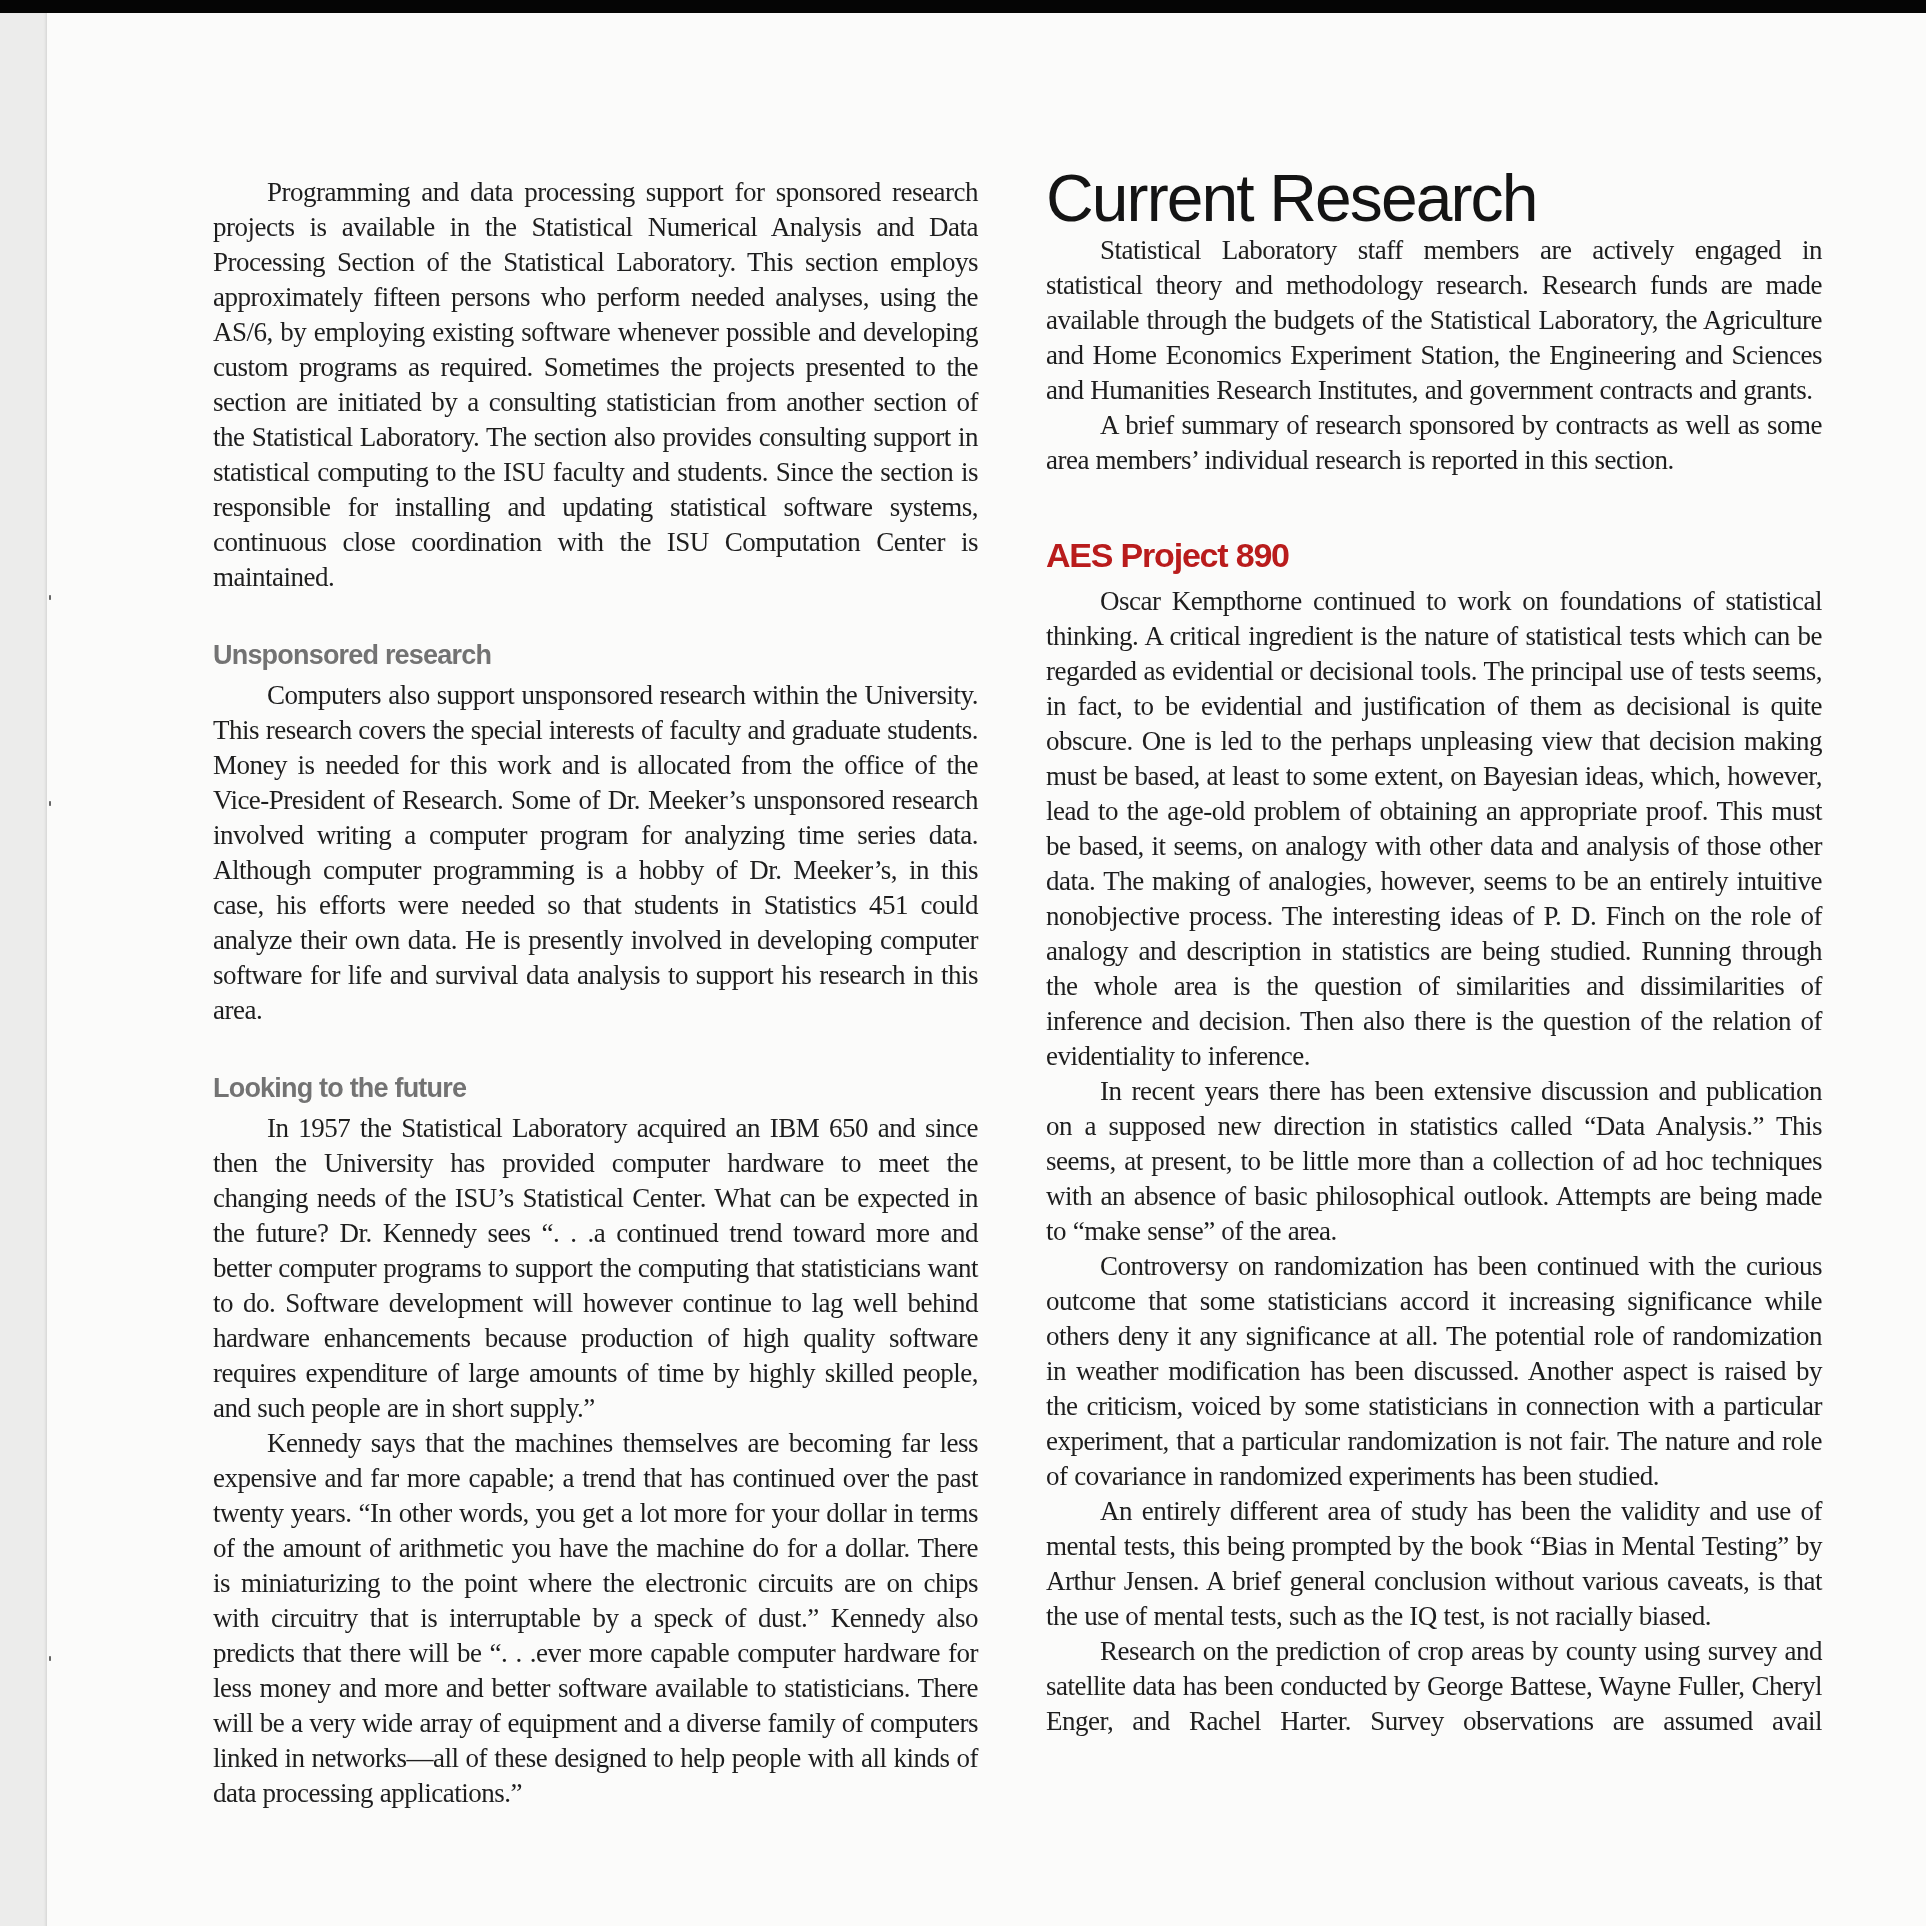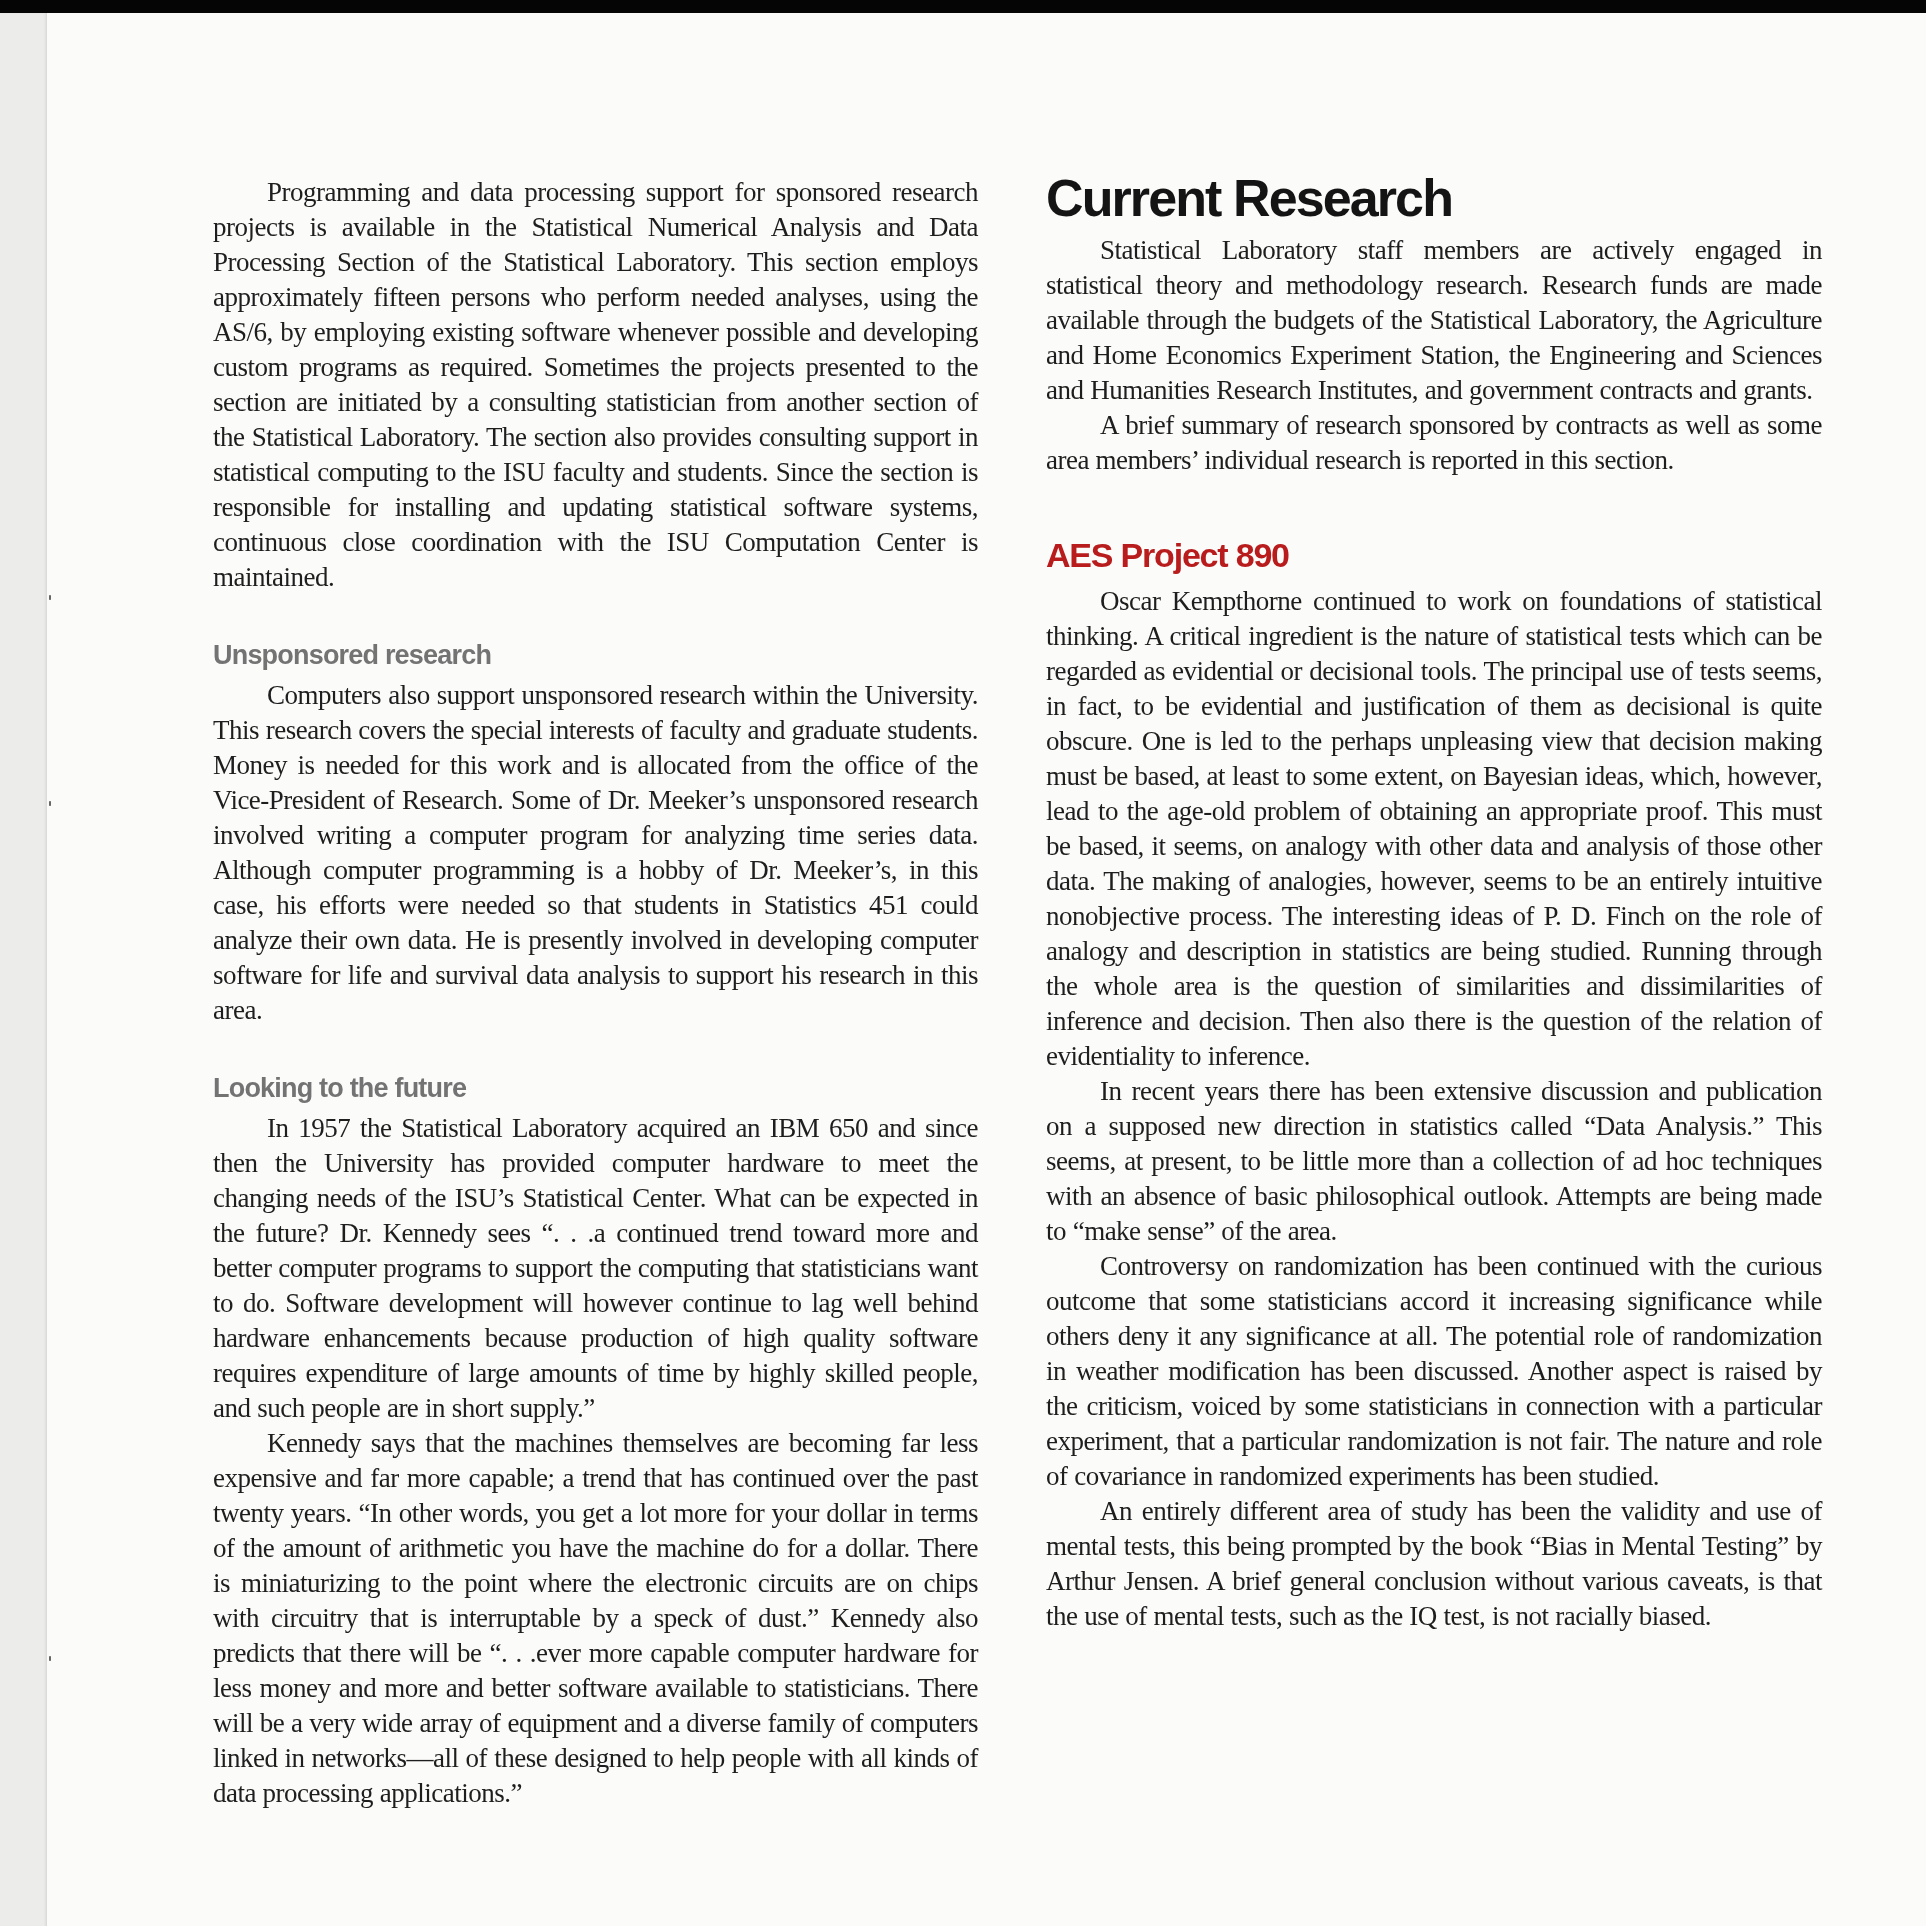--- a/index.html
+++ b/index.html
@@ -48,22 +48,22 @@
     margin: 0;
     font-family: "Liberation Sans", "DejaVu Sans", sans-serif;
     font-weight: bold;
     font-size: 27px;
     letter-spacing: -0.8px;
     color: #737373;
   }
   h1.main-head {
     margin: 0;
     font-family: "Liberation Sans", "DejaVu Sans", sans-serif;
-    font-weight: bold;
-    font-size: 52px;
+    font-weight: normal;
+    font-size: 66px;
     letter-spacing: -1.9px;
     color: #141414;
     line-height: 54px;
   }
   h2.section-head {
     margin: 0;
     font-family: "Liberation Sans", "DejaVu Sans", sans-serif;
     font-weight: bold;
     font-size: 34px;
     letter-spacing: -1.2px;
@@ -99,14 +99,15 @@
   <h1 class="main-head" style="margin-top:-3.9px;margin-bottom:7.7px;">Current Research</h1>
   <p class="body indent">Statistical Laboratory staff members are actively engaged in statistical theory and methodology re­search. Research funds are made available through the budgets of the Statistical Laboratory, the Agriculture and Home Economics Experiment Station, the En­gineering and Sciences and Humanities Research Insti­tutes, and government contracts and grants.</p>
   <p class="body indent">A brief summary of research sponsored by contracts as well as some area members’ individual research is reported in this section.</p>
 
   <h2 class="section-head" style="margin-top:58px;margin-bottom:9.2px;">AES Project 890</h2>
   <p class="body indent">Oscar Kempthorne continued to work on founda­tions of statistical thinking. A critical ingredient is the nature of statistical tests which can be regarded as evidential or decisional tools. The principal use of tests seems, in fact, to be evidential and justification of them as decisional is quite obscure. One is led to the perhaps unpleasing view that decision making must be based, at least to some extent, on Bayesian ideas, which, however, lead to the age-old problem of obtaining an appropriate proof. This must be based, it seems, on analogy with other data and analysis of those other data. The making of analogies, however, seems to be an entirely intuitive nonobjective process. The interesting ideas of P. D. Finch on the role of analogy and descrip­tion in statistics are being studied. Running through the whole area is the question of similarities and dis­similarities of inference and decision. Then also there is the question of the relation of evidentiality to inference.</p>
   <p class="body indent">In recent years there has been extensive discussion and publication on a supposed new direction in statis­tics called “Data Analysis.” This seems, at present, to be little more than a collection of ad hoc techniques with an absence of basic philosophical outlook. Attempts are being made to “make sense” of the area.</p>
   <p class="body indent">Controversy on randomization has been continued with the curious outcome that some statisticians accord it increasing significance while others deny it any sig­nificance at all. The potential role of randomization in weather modification has been discussed. Another aspect is raised by the criticism, voiced by some statisti­cians in connection with a particular experiment, that a particular randomization is not fair. The nature and role of covariance in randomized experiments has been studied.</p>
   <p class="body indent">An entirely different area of study has been the validity and use of mental tests, this being prompted by the book “Bias in Mental Testing” by Arthur Jensen. A brief general conclusion without various caveats, is that the use of mental tests, such as the IQ test, is not racially biased.</p>
 
+  <p class="body indent" style="text-align-last: justify;">Research on the prediction of crop areas by county using survey and satellite data has been conducted by George Battese, Wayne Fuller, Cheryl Enger, and Rachel Harter. Survey observations are assumed avail­</p>
 </div>
 
 
 </body></html>

